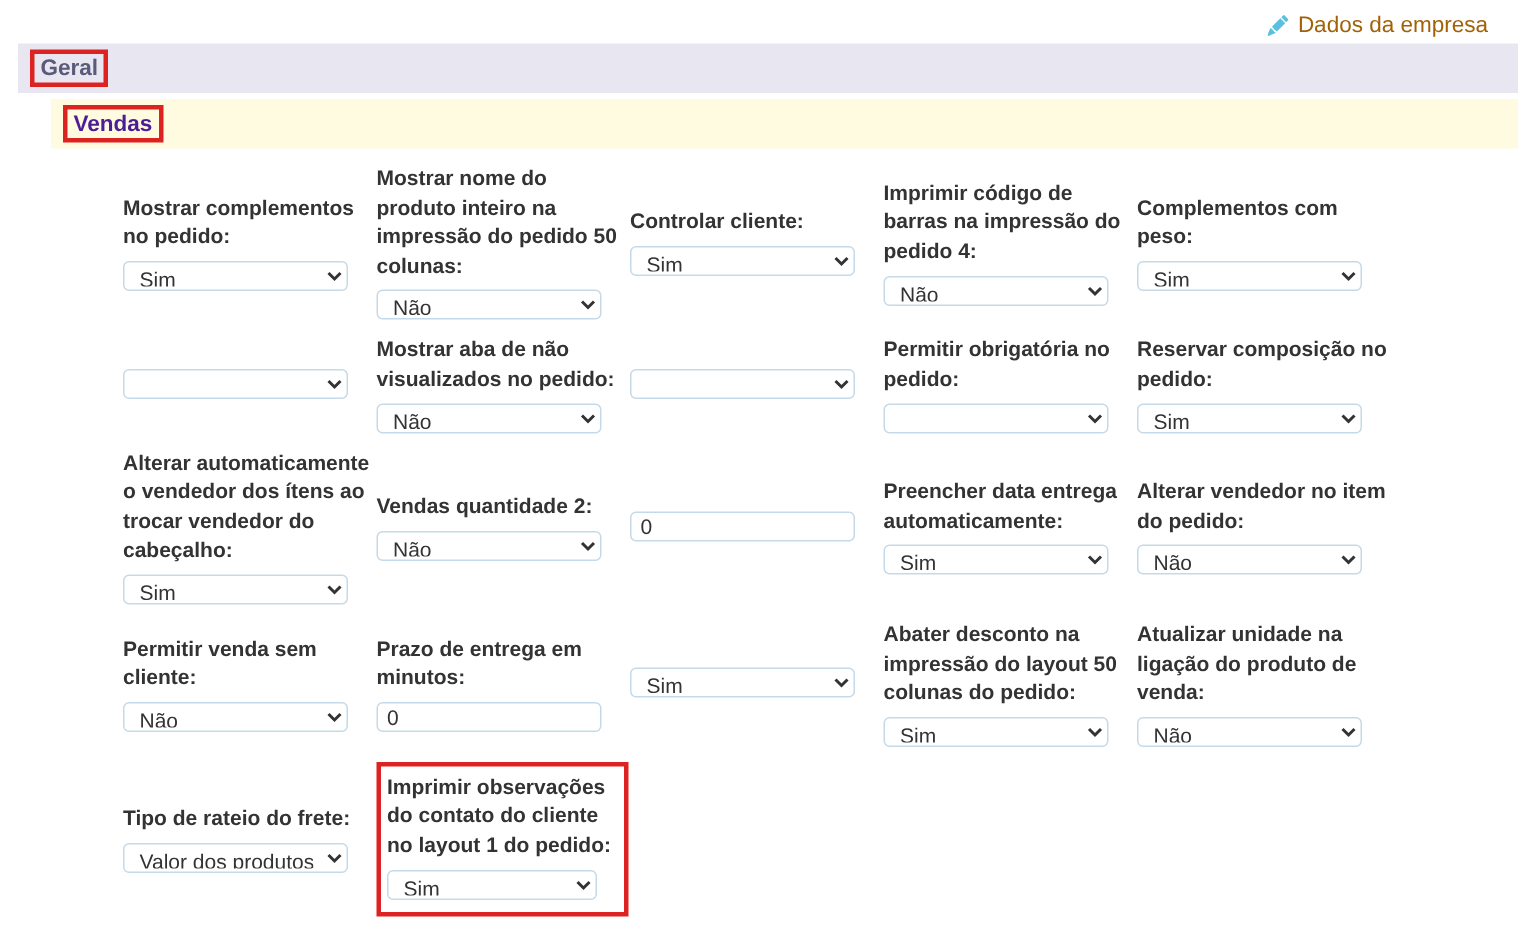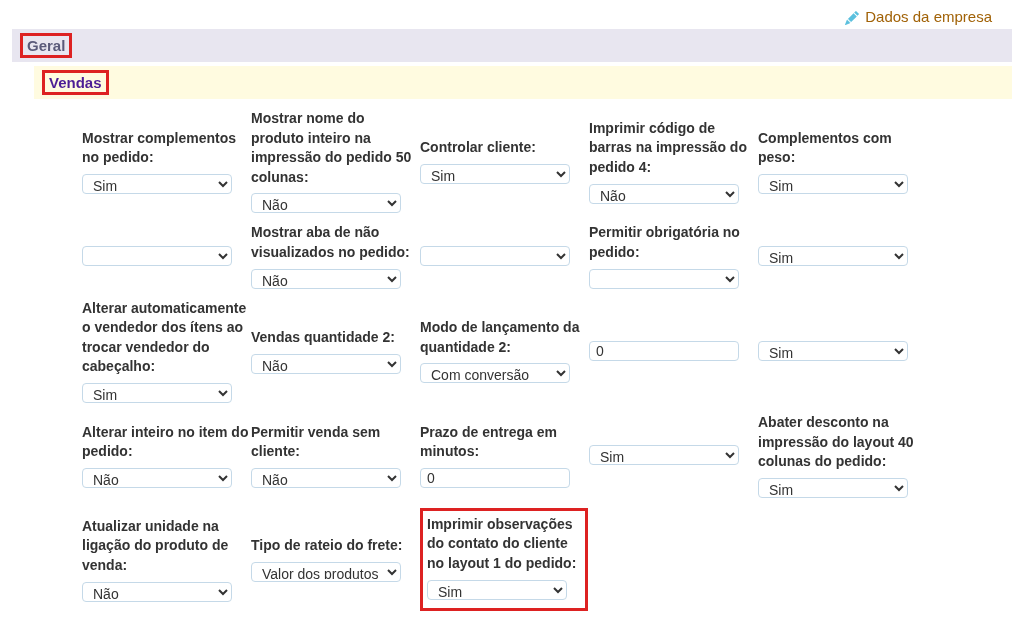--- a/index.html
+++ b/index.html
@@ -74,59 +74,57 @@
       <select><option>Não</option></select>
     </div>
     <div class="field">
       <select><option></option></select>
     </div>
     <div class="field">
       <label>Permitir obrigatória no pedido:</label>
       <select><option></option></select>
     </div>
     <div class="field">
+      <label>Reservar composição no pedido:</label>
       <select><option>Sim</option></select>
     </div>
 
     <div class="field">
       <label>Alterar automaticamente o vendedor dos ítens ao trocar vendedor do cabeçalho:</label>
       <select><option>Sim</option></select>
     </div>
     <div class="field">
       <label>Vendas quantidade 2:</label>
       <select><option>Não</option></select>
     </div>
     <div class="field">
-      <label>Modo de lançamento da quantidade 2:</label>
-      <select><option>Com conversão</option></select>
-    </div>
-    <div class="field">
       <input type="text" value="0" style="">
     </div>
     <div class="field">
+      <label>Preencher data entrega automaticamente:</label>
       <select><option>Sim</option></select>
     </div>
 
     <div class="field">
-      <label>Alterar inteiro no item do pedido:</label>
+      <label>Alterar vendedor no item do pedido:</label>
       <select><option>Não</option></select>
     </div>
     <div class="field">
       <label>Permitir venda sem cliente:</label>
       <select><option>Não</option></select>
     </div>
     <div class="field">
       <label>Prazo de entrega em minutos:</label>
       <input type="text" value="0" style="">
     </div>
     <div class="field">
       <select><option>Sim</option></select>
     </div>
     <div class="field">
-      <label>Abater desconto na impressão do layout 40 colunas do pedido:</label>
+      <label>Abater desconto na impressão do layout 50 colunas do pedido:</label>
       <select><option>Sim</option></select>
     </div>
 
     <div class="field">
       <label>Atualizar unidade na ligação do produto de venda:</label>
       <select><option>Não</option></select>
     </div>
     <div class="field">
       <label>Tipo de rateio do frete:</label>
       <select><option>Valor dos produtos</option></select>

